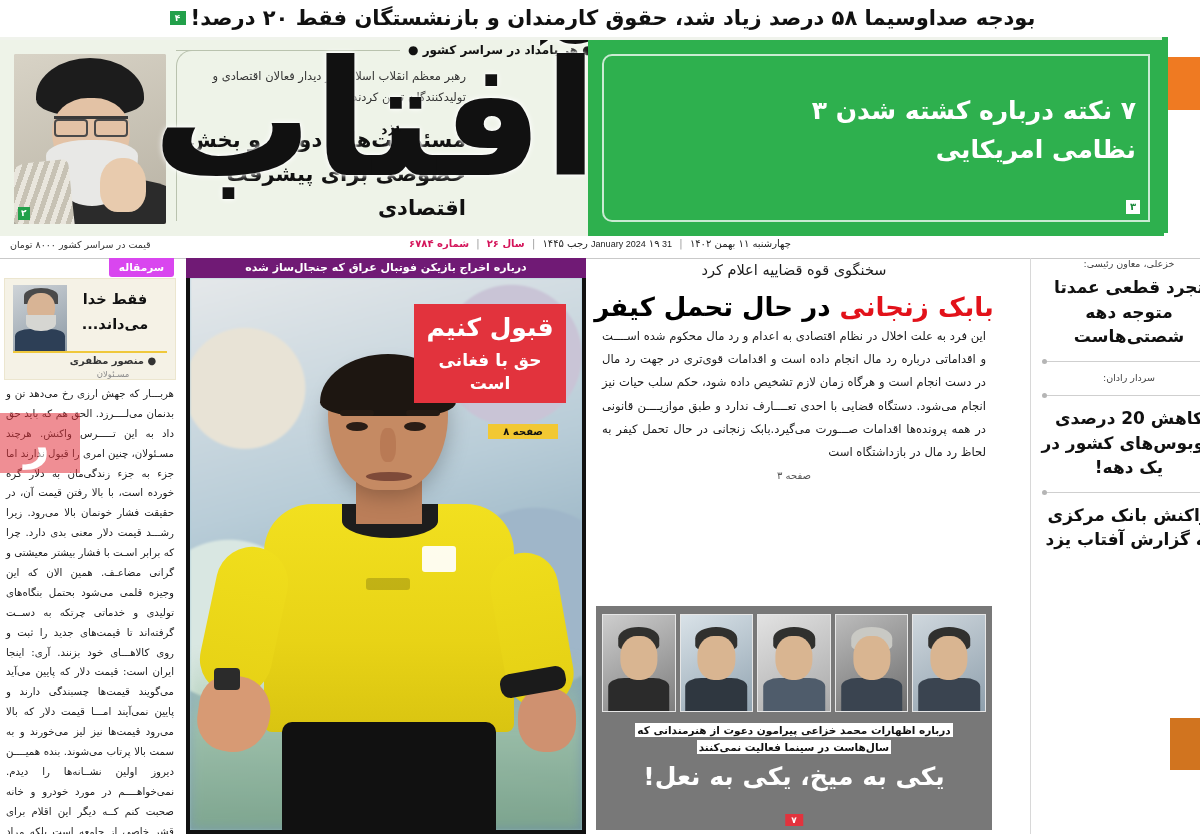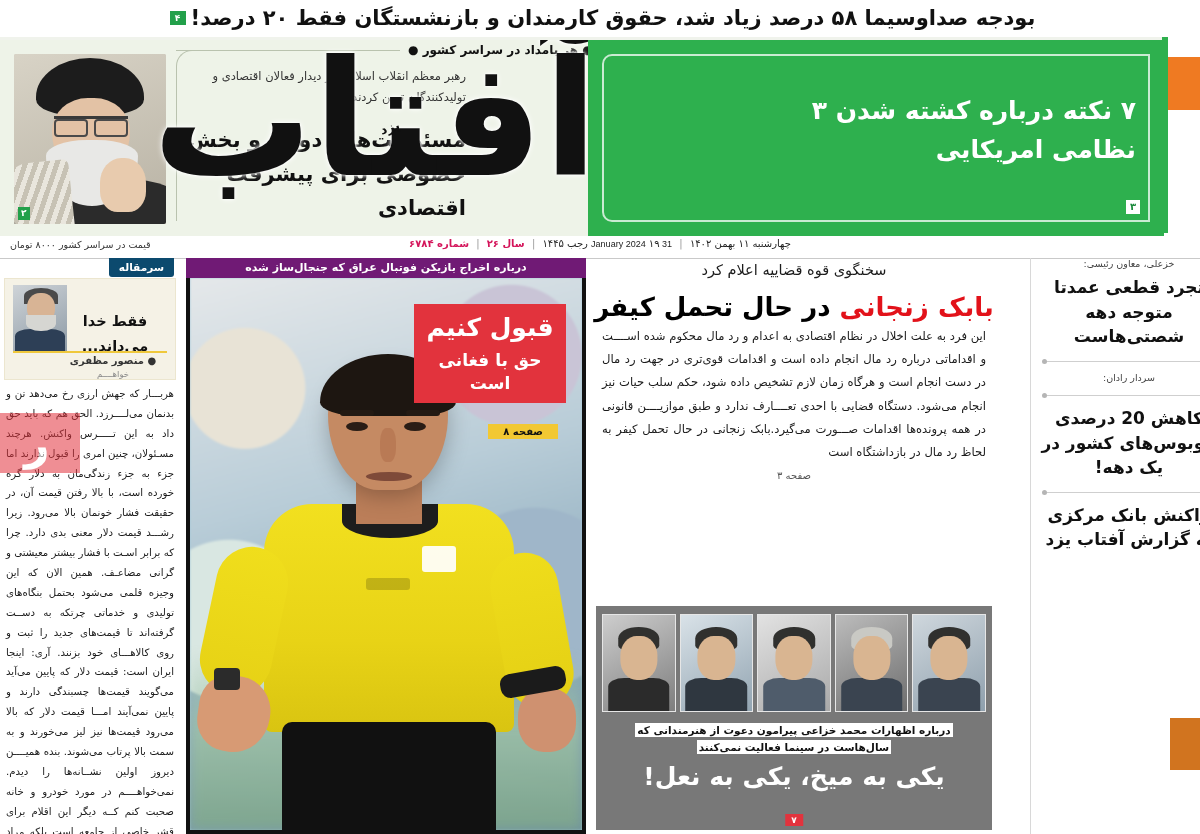--- a/index.html
+++ b/index.html
@@ -178,31 +178,31 @@
 
   
   .main{position:absolute;left:0;top:258px;width:1200px;height:576px;}
 
   
   .col-left{
     position:absolute;left:0;top:0;width:180px;height:576px;
     direction:rtl;
   }
   .sarmaghale{
-    position:absolute;right:6px;top:0;background:#0c4a6e;color:#fff;
+    position:absolute;right:6px;top:0;background:#d946ef;color:#fff;
     font-size:10.5px;font-weight:bold;padding:3px 10px 4px;
     border-radius:0 0 3px 3px;
   }
   .ed-card{
     position:absolute;left:4px;right:4px;top:20px;height:100px;
     background:#f5f2e6;border:1px solid #ece6cf;
   }
   .ed-title{
     position:absolute;right:10px;top:8px;width:100px;text-align:center;
-    font-size:14.5px;font-weight:bold;color:#111;line-height:1.7;margin-top:22px;
+    font-size:14.5px;font-weight:bold;color:#111;line-height:1.7;
   }
   .ed-photo{
     position:absolute;left:8px;top:6px;width:54px;height:66px;
     background:linear-gradient(150deg,#cfd4d8,#8d9aa5);overflow:hidden;
   }
   .ed-photo .f{position:absolute;left:14px;top:8px;width:28px;height:30px;background:#d8b495;border-radius:46%;}
   .ed-photo .h{position:absolute;left:11px;top:3px;width:34px;height:16px;background:#4a4a4a;border-radius:50% 50% 0 0;}
   .ed-photo .b{position:absolute;left:13px;top:30px;width:30px;height:16px;background:#d6d6d2;border-radius:0 0 48% 48%;}
   .ed-photo .s{position:absolute;left:2px;top:44px;width:50px;height:24px;background:#2d3f56;border-radius:30% 30% 0 0;}
   .ed-rule{
@@ -499,21 +499,21 @@
       <div class="ed-card">
         <div class="ed-photo">
           <div class="s"></div>
           <div class="h"></div>
           <div class="f"></div>
           <div class="b"></div>
         </div>
         <div class="ed-title">فقط خدا می‌داند...</div>
         <div class="ed-rule"></div>
         <div class="ed-author">● منصور مظفری</div>
-        <div class="ed-role">خواهــــم</div>
+        <div class="ed-role">مسـئولان</div>
       </div>
       <div class="ed-body">هربـــار که جهش ارزی رخ می‌دهد تن و بدنمان می‌لــــرزد. الحق هم که باید حق داد به این تـــــرس واکنش. هرچند مسـئولان، چنین امری را قبول ندارند اما جزء به جزء زندگی‌مان به دلار گره خورده است، با بالا رفتن قیمت آن، در حقیقت فشار خونمان بالا می‌رود. زیرا رشـــد قیمت دلار معنی بدی دارد. چرا که برابر اسـت با فشار بیشتر معیشتی و گرانی مضاعـف. همین الان که این وجیزه قلمی می‌شود بحتمل بنگاه‌های تولیدی و خدماتی چرتکه به دســت گرفته‌اند تا قیمت‌های جدید را ثبت و روی کالاهـــای خود بزنند. آری: اینجا ایران است: قیمت دلار که پایین می‌آید می‌گویند قیمت‌ها چسبندگی دارند و پایین نمی‌آیند امـــا قیمت دلار که بالا می‌رود قیمت‌ها نیز لیز می‌خورند و به سمت بالا پرتاب می‌شوند. بنده همیــــن دیروز اولین نشــانه‌ها را دیدم. نمی‌خواهــــم در مورد خودرو و خانه صحبت کنم کــه دیگر این اقلام برای قشر خاصی از جامعه است بلکه مراد لوازم و خدمــات مصرفی یومیه هر شهروند معمولی است. تاکسی که سوار شـــدم راننده چند هزار تومانی بالاتر گرفت؛ با علم به اینکه می‌دانستم</div>
       <div class="watermark">ر</div>
     </div>
 
     <div class="col-photo">
       <div class="photo-caption">درباره اخراج بازیکن فوتبال عراق که جنجال‌ساز شده</div>
       <div class="photo-img">
         <div class="pi-bg"></div>
         <div class="pi-bg2"></div>

